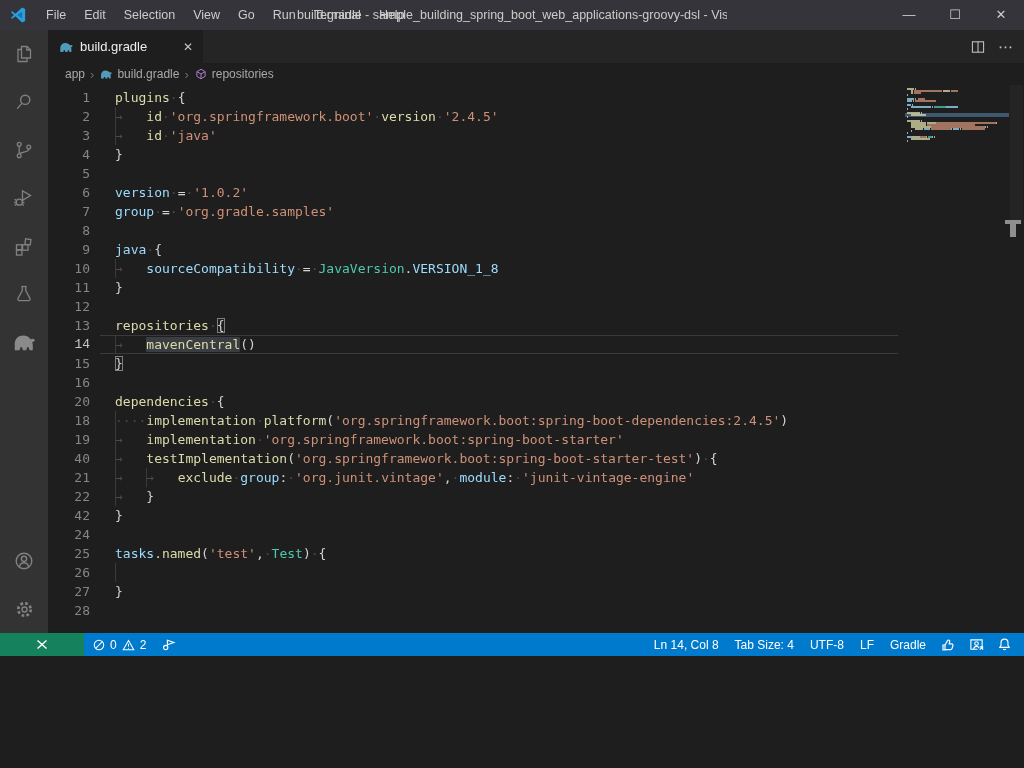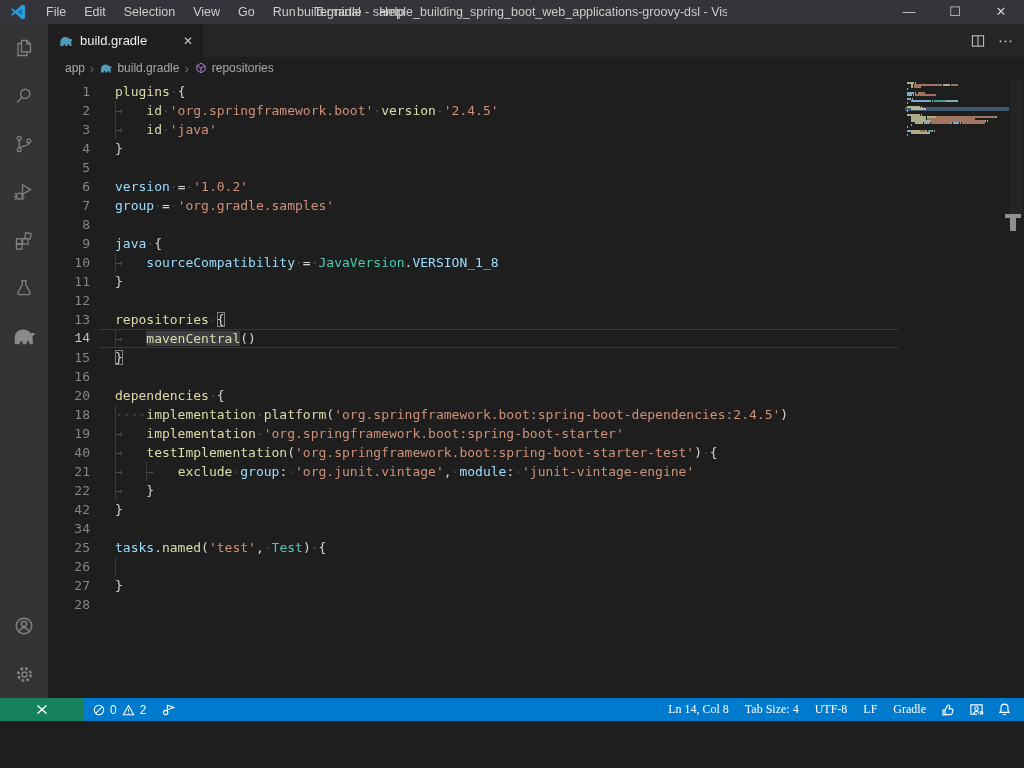--- a/index.html
+++ b/index.html
@@ -2,28 +2,28 @@
 <html><head>
 <meta charset="utf-8">
 <style>
   html,body{margin:0;padding:0;}
   body{
     width:1024px;height:768px;position:relative;overflow:hidden;
     background:#1e1e1e;font-family:"Liberation Sans",sans-serif;
     -webkit-font-smoothing:antialiased;
   }
   
-  .titlebar{height:24px;background:#34343a;display:flex;align-items:center;position:relative;}
+  .titlebar{height:30px;background:#34343a;display:flex;align-items:center;position:relative;}
   .vscode-logo{width:18px;height:18px;margin:0 10px 0 9px;flex:none;}
   .menu-item{color:#cccccc;font-size:12.5px;padding:0 9px;line-height:30px;cursor:default;}
   .win-title{position:absolute;left:50%;transform:translateX(-50%);color:#cccccc;font-size:12.5px;white-space:nowrap;max-width:430px;overflow:hidden;}
   .win-controls{margin-left:auto;display:flex;height:30px;}
   .win-btn{width:46px;text-align:center;line-height:30px;color:#cccccc;font-size:13px;}
   
-  .workbench{display:flex;height:674px;}
+  .workbench{display:flex;height:603px;}
   .activitybar{width:48px;background:#333333;display:flex;flex-direction:column;flex:none;}
   .ab-cell{height:48px;display:flex;align-items:center;justify-content:center;}
   .ab-spacer{flex:1;}
   .editor-col{flex:1;display:flex;flex-direction:column;min-width:0;}
   
   .tabbar{height:33px;background:#252526;display:flex;align-items:stretch;position:relative;}
   .tab{width:137px;background:#1e1e1e;display:flex;align-items:center;padding:0 8px 0 10px;border-right:1px solid #252526;}
   .tab-label{color:#ededed;font-size:13px;margin:0 8px 0 6px;flex:1;}
   .tab-close{color:#c5c5c5;font-size:12px;padding:0 2px;}
   .tab-actions{margin-left:auto;display:flex;align-items:center;padding-right:10px;gap:12px;}
@@ -54,21 +54,21 @@
   .mm-cls{background:#4ec9b0}.mm-pu{background:#d4d4d4}
   .scroll-strip{position:absolute;left:962px;top:0;width:13px;height:137px;background:rgba(121,121,121,.08);}
   .t-artifact{position:absolute;left:957px;top:135px;width:16px;height:18px;}
   .t-artifact .bar{position:absolute;left:0;top:0;width:16px;height:4px;background:#8f8f8f;}
   .t-artifact .stem{position:absolute;left:5px;top:4px;width:6px;height:13px;background:#8f8f8f;}
   
   .statusbar{height:23px;background:#007acc;display:flex;align-items:center;color:#ffffff;font-size:12px;}
   .remote{width:84px;height:23px;background:#16825d;display:flex;align-items:center;justify-content:center;flex:none;}
   .sb-group{display:flex;align-items:center;gap:4px;padding:0 8px;}
   .sb-item{padding:0 8px;white-space:nowrap;}
-  .sb-right{margin-left:auto;display:flex;align-items:center;font-family:Liberation Serif, serif;}
+  .sb-right{margin-left:auto;display:flex;align-items:center;}
   .sb-icon{display:flex;align-items:center;padding:0 6px;}
   svg{display:block;}
 </style>
 </head>
 <body>
 
 <div class="titlebar">
   <svg class="vscode-logo" viewBox="0 0 24 24">
     <path fill="#2c9fd8" d="M17.5 2 8.6 10.2 4.4 7 2.5 8l4.1 4-4.1 4 1.9 1 4.2-3.2L17.5 22l4-2V4z"></path>
     <path fill="#1273b8" d="M17.5 7.5v9L11 12z"></path>
@@ -295,21 +295,21 @@
           <div class="code-line">
             <i class="guide" style="left: calc(0ch + 67px);"></i>
             <span class="ln">22</span>
             <span class="code-text"><span class="tok-ws">→   </span><span class="tok-pu">}</span></span>
           </div>
           <div class="code-line">
             <span class="ln">42</span>
             <span class="code-text"><span class="tok-pu">}</span></span>
           </div>
           <div class="code-line">
-            <span class="ln">34</span>
+            <span class="ln">24</span>
             <span class="code-text"></span>
           </div>
           <div class="code-line">
             <span class="ln">25</span>
             <span class="code-text"><span class="tok-var">tasks</span><span class="tok-pu">.</span><span class="tok-fn">named</span><span class="tok-pu">(</span><span class="tok-str">'test'</span><span class="tok-pu">,</span><span class="tok-ws">·</span><span class="tok-cls">Test</span><span class="tok-pu">)</span><span class="tok-ws">·</span><span class="tok-pu">{</span></span>
           </div>
           <div class="code-line">
             <i class="guide" style="left: calc(0ch + 67px);"></i>
             <span class="ln">26</span>
           </div>

